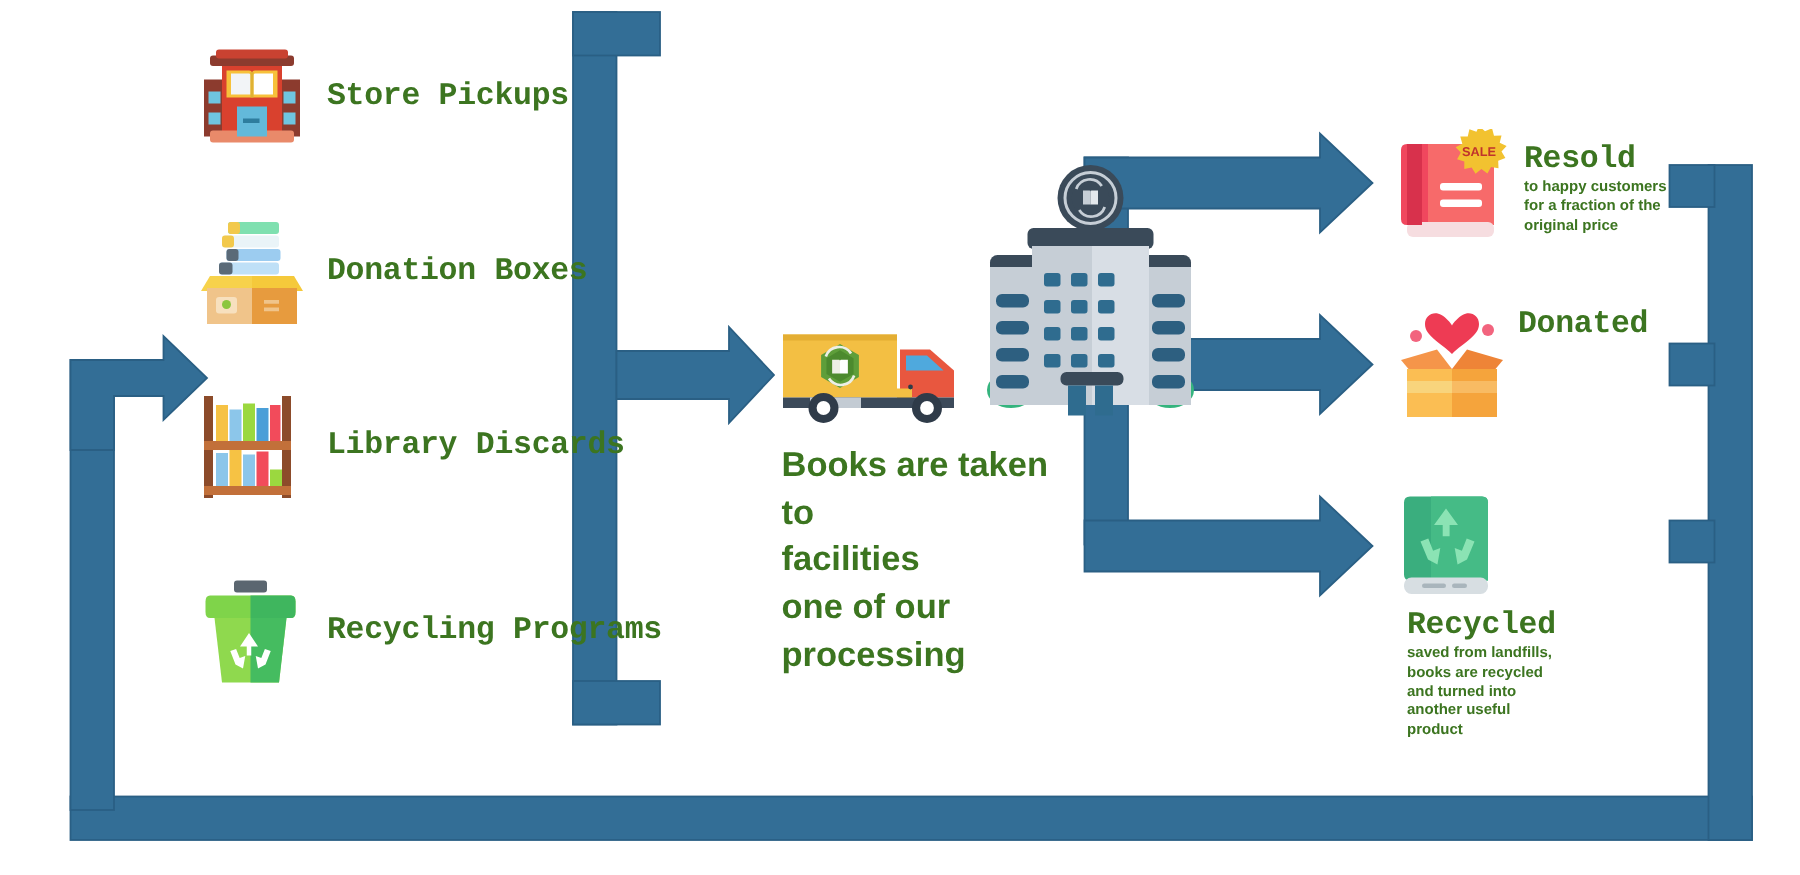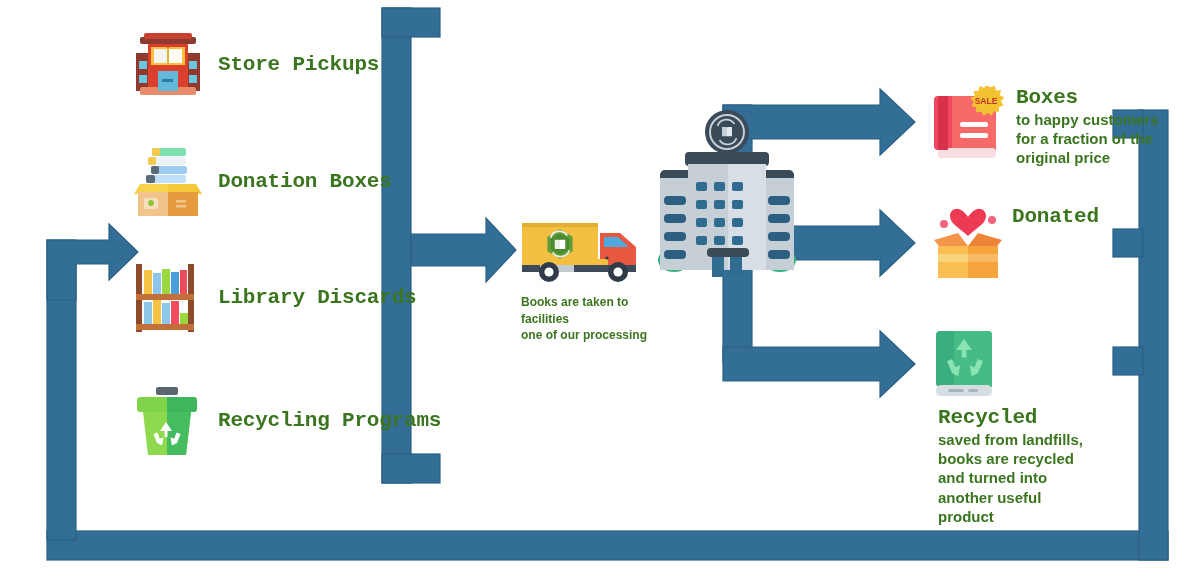--- a/index.html
+++ b/index.html
@@ -14,27 +14,27 @@
   .node .icon{flex:0 0 auto;position:relative;}
   .node .txt{margin-left:10px;}
 
   .lbl-main{
     font-family:Liberation Mono, monospace;
     font-weight:bold;font-size:21px;color:#3C7520;line-height:1.05;
     letter-spacing:-0.2px;white-space:nowrap;
   }
   .lbl-sub{
     font-family:"Liberation Sans","DejaVu Sans",sans-serif;
-    font-weight:bold;font-size:15px;color:#3C7520;line-height:1.28;
+    font-weight:bold;font-size:10px;color:#3C7520;line-height:1.28;
     margin-top:1px;
   }
   .caption{
     position:absolute;
     font-family:"Liberation Sans","DejaVu Sans",sans-serif;
-    font-weight:bold;font-size:12px;color:#3C7520;line-height:1.38;
+    font-weight:bold;font-size:23px;color:#3C7520;line-height:1.38;
   }
   svg{display:block;}
 </style>
 </head>
 <body>
 
 <div id="canvas">
 
   <svg id="flow-svg" viewBox="0 0 1200 583" xmlns="http://www.w3.org/2000/svg">
     <g fill="#336E96" stroke="#2A5F84" stroke-width="1.2">
@@ -268,21 +268,21 @@
         <rect x="8" y="10" width="10" height="54" fill="#D8314C"></rect>
         <rect x="30" y="36" width="28" height="5" rx="2" fill="#FFFFFF"></rect>
         <rect x="30" y="47" width="28" height="5" rx="2" fill="#FFFFFF"></rect>
         <g transform="translate(56,17)">
           <path d="M0,-19 L4,-15.5 L8.7,-17.5 L10,-12.5 L15,-12.7 L13.8,-7.8 L18.4,-5.6 L15,-2 L17.6,2.4 L12.8,4.1 L13,9.1 L8,8.3 L5.6,12.7 L1.6,9.7 L-2.3,12.9 L-4.9,8.6 L-9.8,9.6 L-9.8,4.6 L-14.6,3.1 L-12.1,-1.3 L-15.6,-4.8 L-11.1,-7.2 L-12.5,-12 L-7.5,-12 L-6.4,-16.9 L-1.7,-15.1 Z" fill="#F2C230"></path>
           <text x="0" y="1" text-anchor="middle" font-family="Liberation Sans, sans-serif" font-size="8.5" font-weight="bold" fill="#C0342C">SALE</text>
         </g>
       </svg>
     </div>
     <div class="txt" style="margin-left:8px;">
-      <div class="lbl-main">Boxes</div>
+      <div class="lbl-main">Resold</div>
       <div class="lbl-sub">
         <div>to happy customers</div>
         <div>for a fraction of the</div>
         <div>original price</div>
       </div>
     </div>
   </div>
 
   <div class="node" style="left:930px;top:206px;align-items:flex-start;">
     <div class="icon">

